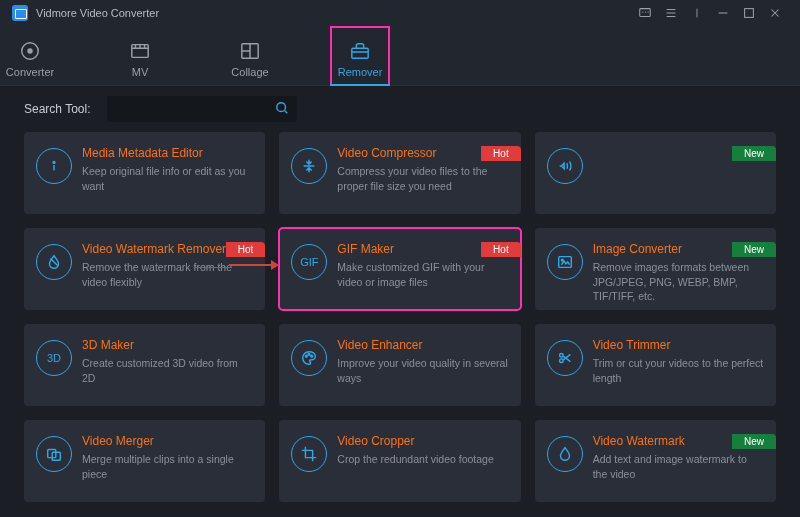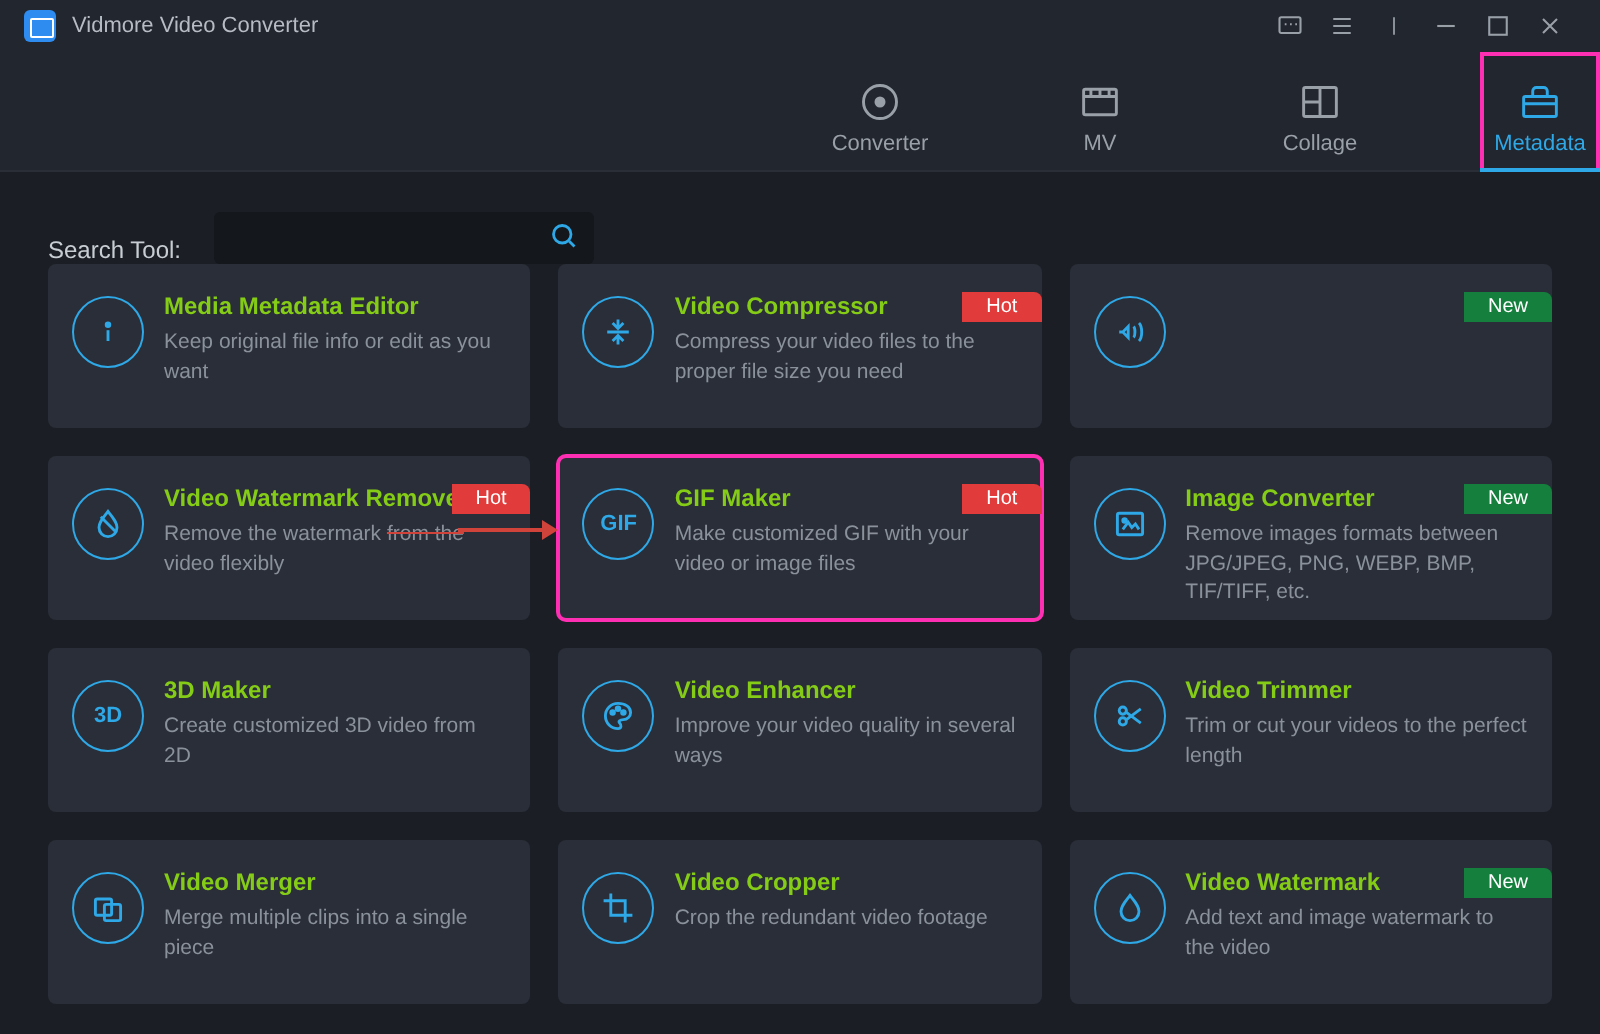--- a/index.html
+++ b/index.html
@@ -3,44 +3,44 @@
 <meta charset="utf-8">
 <style>
 *{box-sizing:border-box;margin:0;padding:0;font-family:-apple-system,BlinkMacSystemFont,'Segoe UI',Arial,sans-serif}
 body{background:#1b1e25;color:#c8cdd4;width:800px;height:517px;overflow:hidden;position:relative}
 .titlebar{height:26px;background:#22262e;display:flex;align-items:center;padding:0 12px;font-size:11px;color:#b7bcc4}
 .titlebar .logo{width:16px;height:16px;background:#2e8cf0;border-radius:3px;margin-right:8px;position:relative}
 .titlebar .logo::after{content:'';position:absolute;left:3px;top:4px;width:10px;height:8px;border:1.5px solid #fff;border-radius:1px}
 .titlebar .spacer{flex:1}
 .titlebar .wbtn{width:26px;height:26px;display:flex;align-items:center;justify-content:center;color:#9aa0a8;font-size:12px}
 .titlebar .wbtn svg{width:14px;height:14px;stroke:#9aa0a8}
-.mainnav{height:60px;background:#22262e;display:flex;justify-content:flex-end;gap:50px;border-bottom:1px solid #2a2e36}
+.mainnav{height:60px;background:#22262e;display:flex;justify-content:flex-start;gap:50px;border-bottom:1px solid #2a2e36}
 .mainnav .tab{display:flex;flex-direction:column;align-items:center;justify-content:center;height:60px;padding:6px 8px 0;font-size:11px;color:#9aa0a8;position:relative;width:60px}
 .mainnav .tab.active{color:#2ea8e6}
 .mainnav .tab.active::after{content:'';position:absolute;bottom:0;left:0;right:0;height:2px;background:#2ea8e6}
 .mainnav .tab.highlight{outline:2px solid #ff2fb3;outline-offset:-2px}
 .mainnav .ticon{height:22px;display:flex;align-items:center;justify-content:center;margin-bottom:4px}
 .mainnav .ticon svg{stroke:#9aa0a8;fill:none}
 .mainnav .tab.active .ticon svg{stroke:#2ea8e6}
-.searchrow{height:46px;display:flex;align-items:flex-end;padding:0 24px;gap:16px;font-size:12px}
+.searchrow{height:46px;display:flex;align-items:center;padding:0 24px;gap:16px;font-size:12px}
 .searchrow .sbox{background:#14171c;border-radius:3px;height:26px;width:190px;display:flex;align-items:center;padding:0 8px;color:#7a828c}
 .searchrow .sbox input{background:transparent;border:none;outline:none;color:#c8cdd4;font-size:12px;flex:1}
 .searchrow .sicon{color:#2ea8e6;margin-left:auto}
 .grid{padding:0 24px 18px;display:grid;grid-template-columns:repeat(3,1fr);gap:14px 14px;height:calc(517px - 26px - 60px - 46px);overflow-y:auto}
 .grid::-webkit-scrollbar{width:4px}
 .grid::-webkit-scrollbar-thumb{background:#3a3f49;border-radius:2px}
 .card{background:#2a2e38;border-radius:4px;padding:14px 12px 14px 12px;display:flex;gap:10px;position:relative;min-height:82px}
 .card.highlight{outline:2px solid #ff2fb3;outline-offset:-1px}
 .card .badge{position:absolute;top:14px;right:0;font-size:10px;color:#fff;padding:2px 12px;border-radius:0 4px 0 0}
 .card .badge.hot{background:#e23b3b}
 .card .badge.new{background:#15803d}
-.card .cicon{width:36px;height:36px;border:1.5px solid #2ea8e6;border-radius:50%;display:flex;align-items:center;justify-content:center;color:#2ea8e6;flex-shrink:0;font-size:11px;font-weight:700;margin-top:2px}
+.card .cicon{width:36px;height:36px;border:1.5px solid #2ea8e6;border-radius:50%;display:flex;align-items:center;justify-content:center;color:#2ea8e6;flex-shrink:0;font-size:11px;font-weight:400;margin-top:2px}
 .card .cicon svg{stroke:#2ea8e6;fill:none}
 .card .ctext{flex:1;min-width:0}
-.card .ctitle{font-size:12px;font-weight:700;color:#84cc16;margin-bottom:4px}
+.card .ctitle{font-size:12px;font-weight:400;color:#f97316;margin-bottom:4px}
 .card .cdesc{font-size:10.5px;color:#8a919b;line-height:1.4}
 .cdesc .strike{text-decoration:line-through;text-decoration-color:#d0433b}
 .arrow{position:absolute;left:229px;top:264px;width:50px;height:2px;z-index:10}
 .arrow::before{content:'';position:absolute;right:4px;top:0;width:46px;height:2px;background:#d0433b}
 .arrow::after{content:'';position:absolute;right:0;top:-4px;border-left:8px solid #d0433b;border-top:5px solid transparent;border-bottom:5px solid transparent}
 </style>
 </head>
 <body>
 
 <div class="titlebar">
@@ -108,21 +108,21 @@
       </span>
     <span>Collage</span>
   </div>
   <div class="tab active highlight">
     <span class="ticon">
         <svg width="22" height="20" viewBox="0 0 24 22" stroke-width="1.6">
           <rect x="3" y="8" width="18" height="11" rx="1"></rect>
           <path d="M8 8V5a2 2 0 012-2h4a2 2 0 012 2v3M3 12h18"></path>
         </svg>
       </span>
-    <span>Metadata</span>
+    <span>Remover</span>
   </div>
 </div>
 
 <div class="searchrow">
   <span>Search Tool:</span>
   <span class="sbox">
     <input placeholder="" style="">
     <span class="sicon"><svg width="14" height="14" viewBox="0 0 16 16" fill="none" stroke="#2ea8e6" stroke-width="1.6">
           <circle cx="7" cy="7" r="5"></circle>
           <path d="M11 11l3 3"></path>

